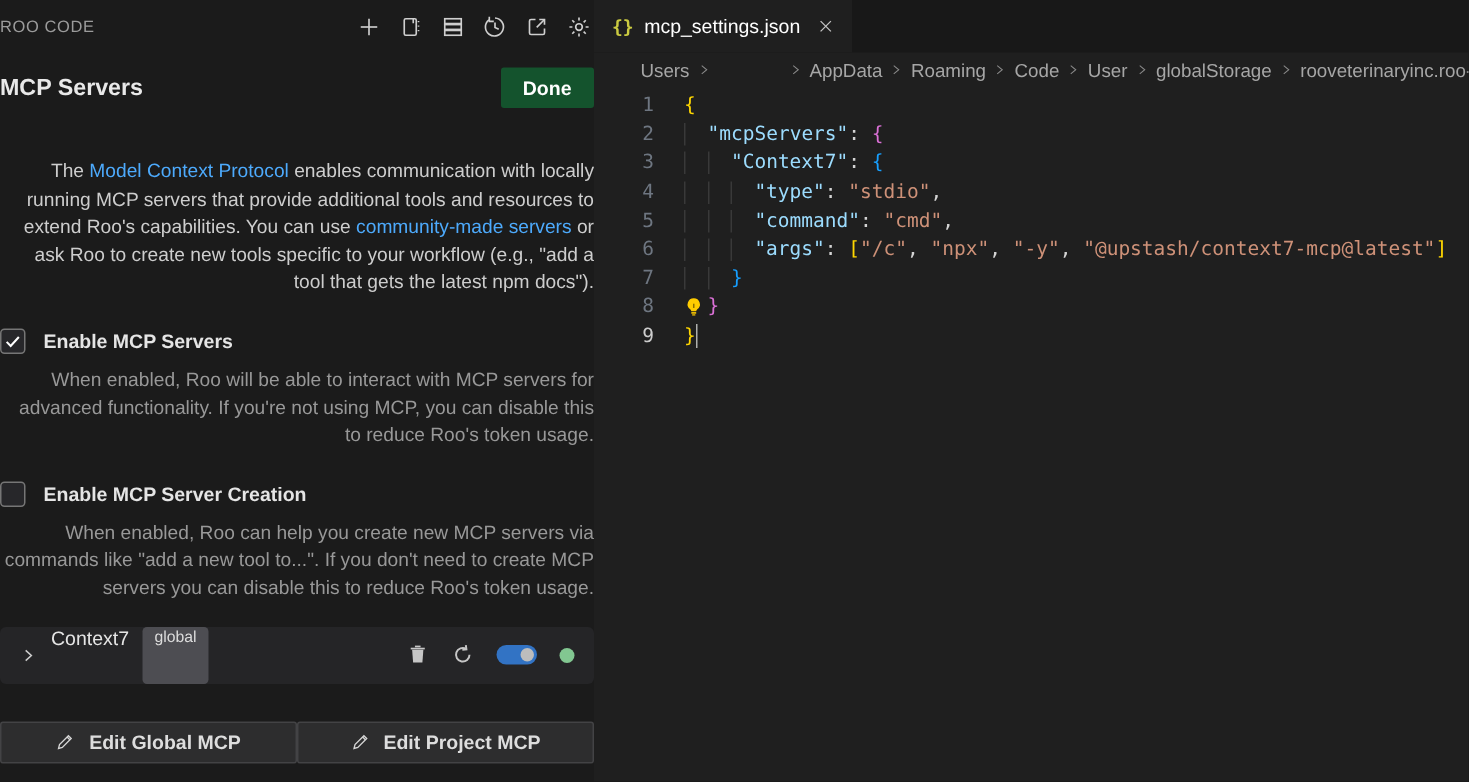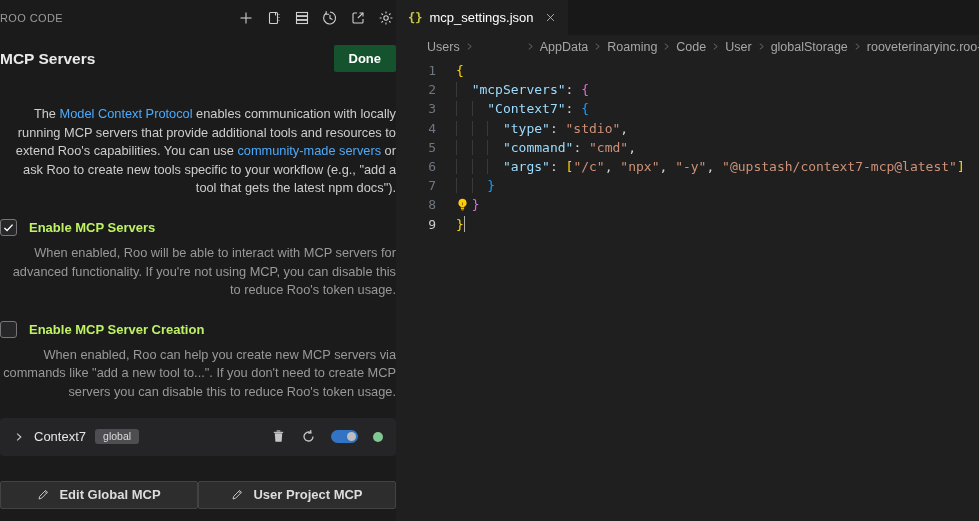--- a/index.html
+++ b/index.html
@@ -24,25 +24,25 @@
               cursor:pointer; height:27px; }
 
   .intro { margin-top:33px; font-size:12.8px; line-height:18.6px; color:#cdcdcd;text-align:right; }
   .intro a.link { color:#4daafc; text-decoration:none; cursor:pointer; }
 
   .setting { margin-top:21px; }
   .chk-row { display:flex; align-items:center; gap:12px; }
   .checkbox { width:17px; height:17px; border:1px solid #767676; border-radius:3px;
               background:#27272a; display:flex; align-items:center; justify-content:center;
               cursor:pointer; flex:none; }
-  .chk-label { font-size:13px; font-weight:bold; color:#bef264; }
+  .chk-label { font-size:13px; font-weight:bold; color:#e5e5e5; }
   .desc { margin-top:8px; font-size:12.8px; line-height:18.6px; color:#989898;text-align:right; }
 
   .server-card { margin-top:16px; height:38px; background:#252527; border-radius:4px;
-                 display:flex; align-items:center; padding:0 13px; gap:9px; }
+                 display:flex; padding:0 13px; gap:9px; }
   .chev { display:flex; align-items:center; cursor:pointer; }
   .chev svg { stroke:#cccccc; fill:none; stroke-width:1.4; }
   .server-name { font-size:13px; color:#e5e5e5; }
   .badge { background:#4d4d52; color:#dcdcdc; font-size:10.5px; border-radius:3px;
            padding:2.5px 8px; line-height:1; }
   .card-actions { margin-left:auto; display:flex; align-items:center; gap:15px; }
   .aicon { display:flex; align-items:center; justify-content:center; cursor:pointer; }
   .aicon svg { stroke:#c6c6c6; fill:none; stroke-width:1.1; }
   .toggle { width:27px; height:13px; border-radius:7px; background:#3273c4; position:relative;
             cursor:pointer; }
@@ -206,21 +206,21 @@
             <path d="M2.5 13.5l.8-3.2L10.6 3l2.3 2.3-7.3 7.3-3.1.9z"></path>
             <line x1="9.5" y1="4.1" x2="11.8" y2="6.4"></line>
           </svg>
         <span>Edit Global MCP</span>
       </button>
       <button class="edit-btn">
         <svg width="13" height="13" viewBox="0 0 16 16">
             <path d="M2.5 13.5l.8-3.2L10.6 3l2.3 2.3-7.3 7.3-3.1.9z"></path>
             <line x1="9.5" y1="4.1" x2="11.8" y2="6.4"></line>
           </svg>
-        <span>User Project MCP</span>
+        <span>Edit Project MCP</span>
       </button>
     </div>
 
   </aside>
 
   <main class="editor">
 
     <div class="tabbar">
       <div class="tab">
         <span class="json-ic">{}</span>

